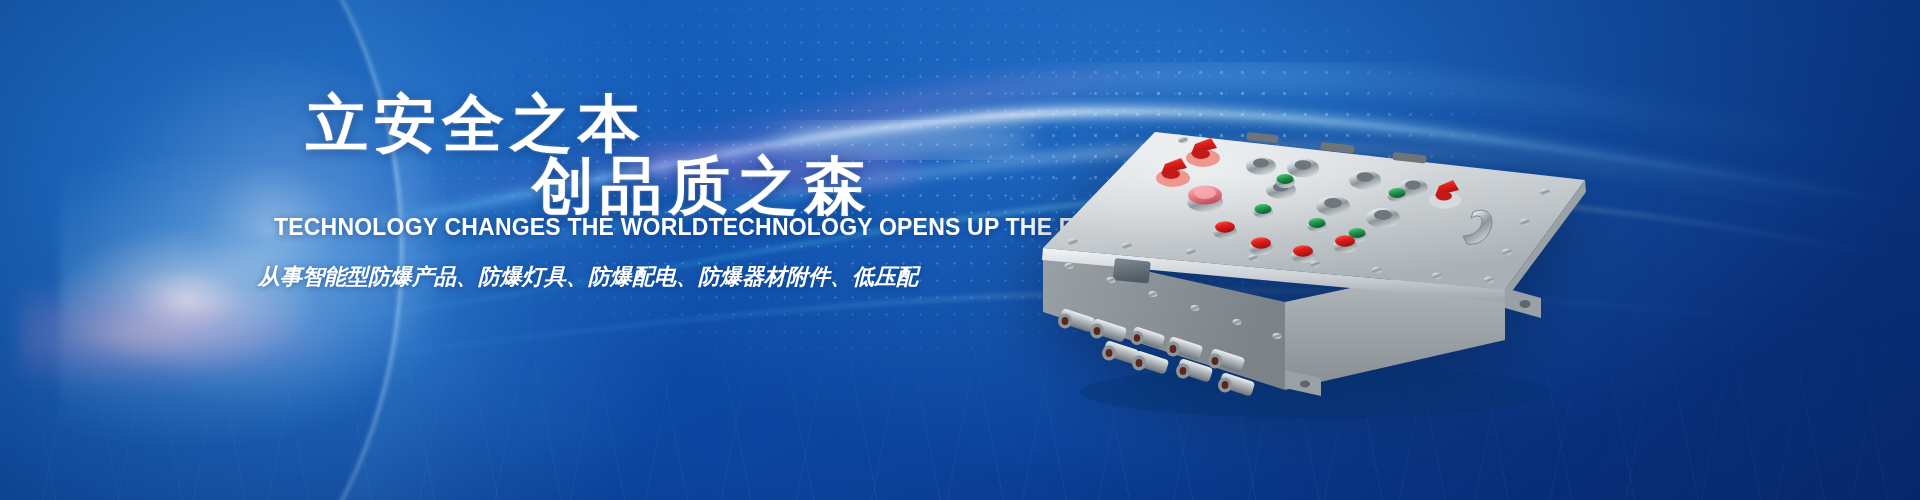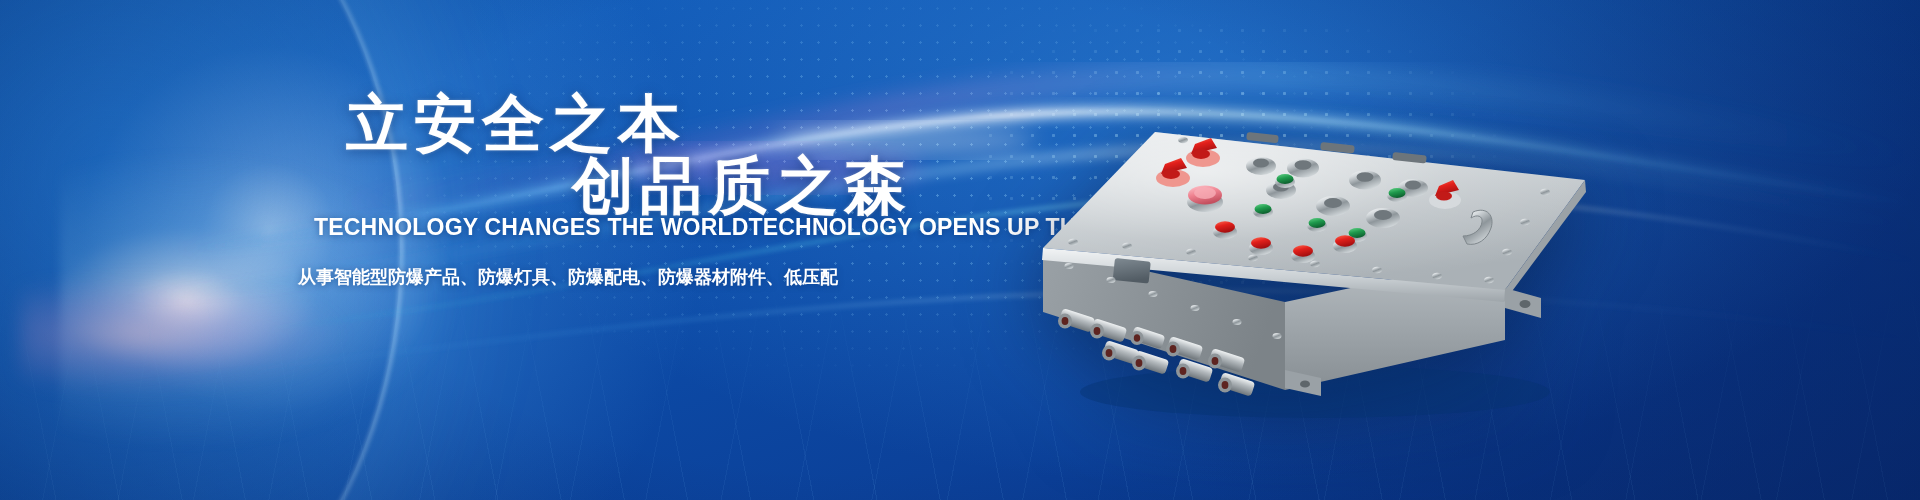--- a/index.html
+++ b/index.html
@@ -65,37 +65,38 @@
       repeating-linear-gradient(-79deg, rgba(120,195,255,.11) 0 1px, rgba(0,0,0,0) 1px 74px);
     -webkit-mask-image:linear-gradient(to top, rgba(0,0,0,.85), rgba(0,0,0,0) 92%);
             mask-image:linear-gradient(to top, rgba(0,0,0,.85), rgba(0,0,0,0) 92%);
   }
   .vignette{
     position:absolute;inset:0;
     background:radial-gradient(ellipse 1250px 620px at 45% 45%, rgba(0,0,0,0) 40%, rgba(4,25,75,.45) 100%);
   }
 
   
-  .copy{position:absolute;left:0;top:0;width:960px;height:352px;margin-left:40px;}
+  .copy{position:absolute;left:0;top:0;width:960px;height:352px;}
   .headline{
     position:absolute;color:#ffffff;font-weight:bold;letter-spacing:6px;
     text-shadow:0 2px 12px rgba(5,40,100,.55), 0 0 3px rgba(255,255,255,.35);
     white-space:nowrap;
   }
   .headline-1{left:306px;top:82px;font-size:62px;}
   .headline-2{left:532px;top:144px;font-size:62px;text-align:center;}
   .tagline{
     position:absolute;left:274px;top:214px;
     color:#ffffff;font-size:23px;font-weight:bold;letter-spacing:.2px;
     white-space:nowrap;text-shadow:0 1px 6px rgba(5,40,100,.5);
   }
   .body-text{
     position:absolute;left:258px;top:260px;width:660px;
-    color:#ffffff;font-size:18px;line-height:34px;font-weight:bold;
+    color:#ffffff;font-size:22px;line-height:34px;font-weight:bold;
     text-shadow:0 1px 6px rgba(5,40,100,.45);
+    font-style:italic;
   }
   .body-text p{margin:0;}
 
   
   .product{
     position:absolute;left:985px;top:40px;width:700px;height:380px;
     filter:drop-shadow(0 18px 38px rgba(3,22,62,.55));
   }
 </style>
 </head>

